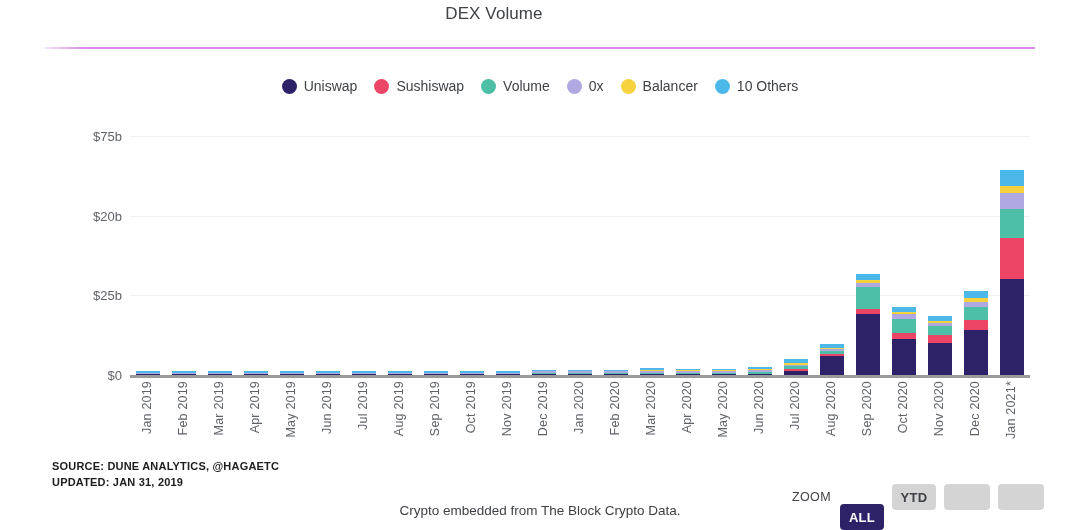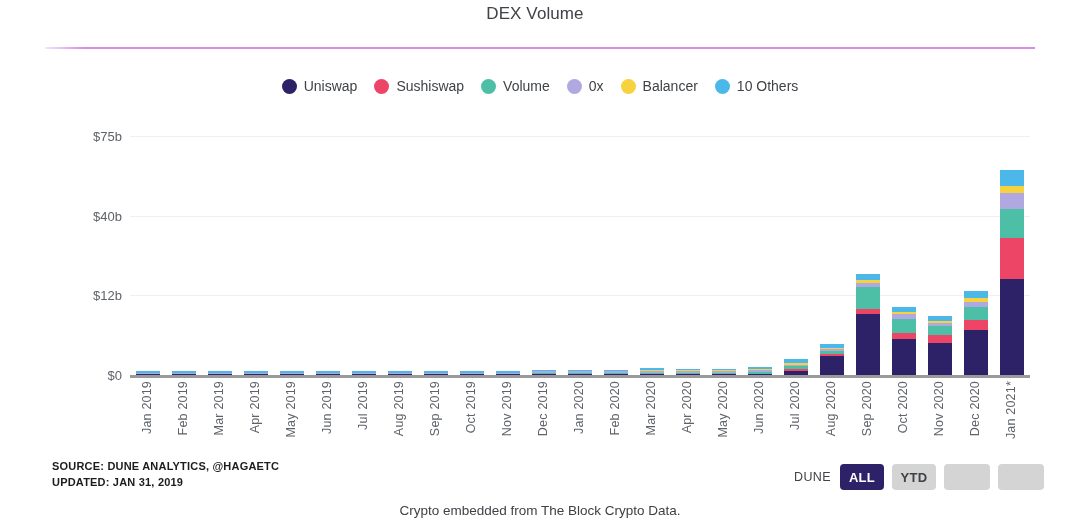--- a/index.html
+++ b/index.html
@@ -8,21 +8,20 @@
     font-family:"Liberation Sans",sans-serif;
     color:#3c4043;overflow:hidden;position:relative;
   }
   .wrap{position:relative;width:1080px;height:530px;}
 
   
   #chart-title{
     position:absolute;top:4px;left:0;width:988px;
     text-align:center;font-size:17px;color:#3f4246;font-weight:400;
     letter-spacing:.1px;
-    padding-left:41px;
   }
   #title-rule{
     position:absolute;top:47px;left:45px;width:990px;height:2px;
     background:linear-gradient(to right,#f3e4fa 0%,#d98ce8 4%,#d98ce8 100%);
   }
 
   
   #legend{
     position:absolute;top:78px;left:0;width:1080px;
     display:flex;justify-content:center;align-items:center;gap:17px;
@@ -70,21 +69,21 @@
     display:flex;align-items:center;gap:8px;
   }
   #zoom-label{font-size:12.5px;color:#3f4246;letter-spacing:.4px;margin-right:1px;}
   .zoom-btn{
     width:44px;height:26px;border-radius:4px;border:none;
     background:#d4d4d4;color:#3f4246;font-size:13px;font-weight:bold;
     font-family:"Liberation Sans",sans-serif;
     display:flex;align-items:center;justify-content:center;cursor:pointer;
     letter-spacing:.3px;
   }
-  .zoom-btn.active{background:#2d2168;color:#ffffff;}
+  .zoom-btn.active{background:#2d2168;color:#ffffff;margin-top:40px;}
   .zoom-btn.blank{width:46px;}
   #embed-note{
     position:absolute;left:0;top:503px;width:1080px;text-align:center;
     font-size:13.5px;color:#3f4246;
   }
   #embed-link{color:#404040;text-decoration:none;}
 </style>
 </head>
 <body>
 
@@ -115,22 +114,22 @@
         <span class="legend-label">Balancer</span>
       </div>
       <div class="legend-item">
         <span class="legend-dot" style="background: rgb(76, 184, 234);"></span>
         <span class="legend-label">10 Others</span>
       </div>
     </div>
 
   <div id="yaxis">
       <div class="ylabel" style="top: 255px;">$0</div>
-      <div class="ylabel" style="top: 175.312px;">$12b</div>
-      <div class="ylabel" style="top: 95.625px;">$40b</div>
+      <div class="ylabel" style="top: 175.312px;">$25b</div>
+      <div class="ylabel" style="top: 95.625px;">$20b</div>
       <div class="ylabel" style="top: 15.9375px; text-align: right;">$75b</div>
     </div>
 
   <div id="plot">
     <div id="axis-baseline"></div>
   <div class="gridline" style="top: 175.312px;"></div>
       <div class="gridline" style="top: 95.625px;"></div>
       <div class="gridline" style="top: 15.9375px;"></div>
       <div class="bar" title="Jan 2019" style="left: 6px;">
         <span class="seg" style="height: 1.2px; background: rgb(45, 33, 104);"></span>
@@ -318,21 +317,21 @@
       <div class="xlabel" style="left: 838px;">Dec 2020</div>
       <div class="xlabel" style="left: 874px;">Jan 2021*</div>
     </div>
 
   <div id="source-block">
     <div>SOURCE: DUNE ANALYTICS, @HAGAETC</div>
     <div>UPDATED: JAN 31, 2019</div>
   </div>
 
   <div id="zoom-block">
-    <span id="zoom-label">DUNE</span>
+    <span id="zoom-label">ZOOM</span>
   <button class="zoom-btn active">ALL</button>
       <button class="zoom-btn">YTD</button>
       <button class="zoom-btn blank"></button>
       <button class="zoom-btn blank"></button>
     </div>
 
   <div id="embed-note">
     <span>Crypto embedded from </span><a id="embed-link" href="#">The Block Crypto Data</a><span>.</span>
   </div>
 

